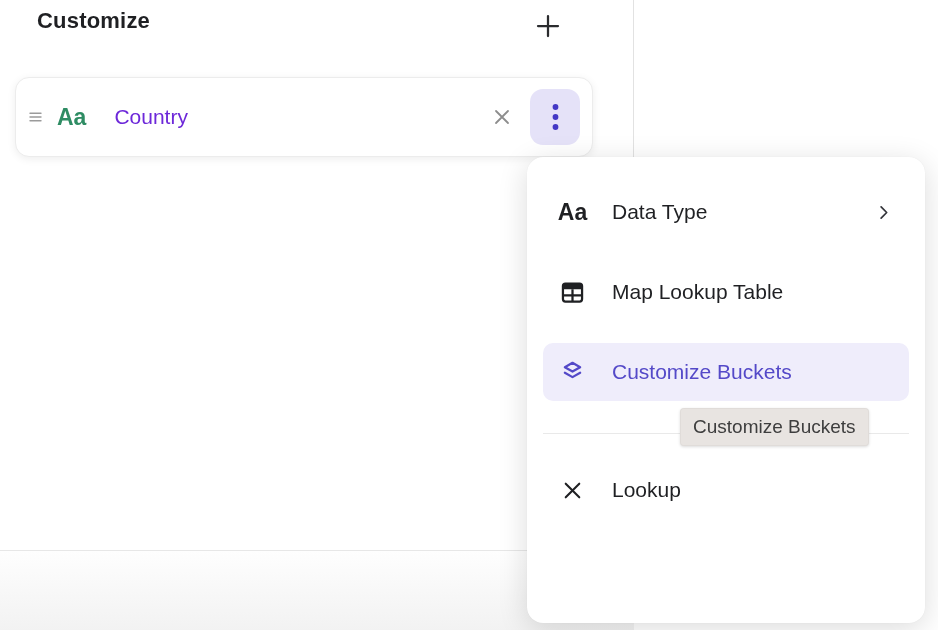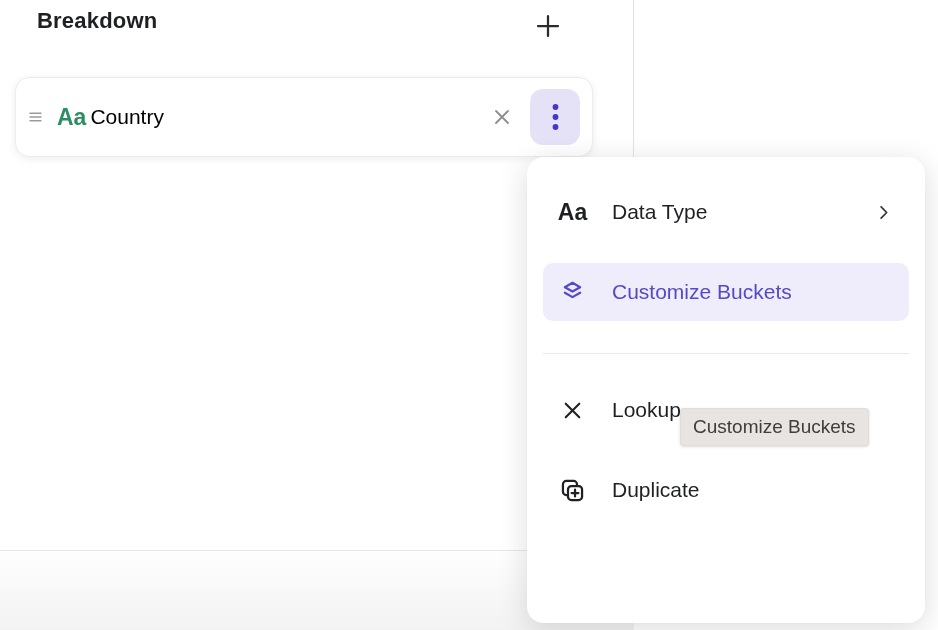--- a/index.html
+++ b/index.html
@@ -22,21 +22,21 @@
   
   .field-card{
     position:absolute;left:15px;top:77px;width:578px;height:80px;
     box-sizing:border-box;background:#fff;
     border:1px solid #ececec;border-radius:14px;
     box-shadow:0 2px 8px rgba(0,0,0,.07);
     display:flex;align-items:center;padding:0 12px 0 10px;
   }
   .drag-handle{color:#9b9b9b;display:flex;margin:0 2px;cursor:grab;}
   .type-badge{font-size:23px;font-weight:600;color:#2e8c63;margin-left:12px;}
-  .field-label{font-size:21px;color:#000000;margin-left:4px;flex:1;}
+  .field-label{font-size:21px;color:#6d28d9;margin-left:28px;flex:1;}
   .close-btn{
     background:none;border:none;padding:0;margin-right:16px;
     color:#8d8d8d;display:flex;cursor:pointer;
   }
   .kebab-btn{
     width:50px;height:56px;border:none;border-radius:13px;
     background:#e5e2f8;color:#4338c5;cursor:pointer;
     display:flex;align-items:center;justify-content:center;
   }
   
@@ -67,21 +67,21 @@
   .tooltip{
     position:absolute;left:153px;top:251px;height:38px;line-height:38px;
     padding:0 13px;background:#e8e4e1;color:#3e3e3e;font-size:19px;
     border-radius:4px;white-space:nowrap;z-index:6;
     box-shadow:0 1px 3px rgba(0,0,0,.14), inset 0 0 0 1px rgba(0,0,0,.03);
   }
 </style>
 </head>
 <body>
 
-<div class="panel-title">Breakdown</div>
+<div class="panel-title">Customize</div>
 
 <button class="add-btn">
   <span style="display:flex;">
     <svg width="30" height="30" viewBox="0 0 24 24" fill="none">
       <path d="M12 4v16M4 12h16" stroke="currentColor" stroke-width="1.8" stroke-linecap="round"></path>
     </svg>
   </span>
 </button>
 
 <div class="field-card">
@@ -120,20 +120,30 @@
       <span class="aa-glyph">Aa</span>
     </span>
     <span>Data Type</span>
     <span class="chevron">
       <svg width="19" height="19" viewBox="0 0 24 24" fill="none">
         <path d="M9 5l7 7-7 7" stroke="currentColor" stroke-width="2.2" stroke-linecap="round" stroke-linejoin="round"></path>
       </svg>
     </span>
   </div>
 
+  <div class="menu-item">
+    <span class="mi-icon">
+      <svg width="27" height="27" viewBox="0 0 24 24" fill="none">
+        <path d="M5.5 4h13a2 2 0 0 1 2 2v3.2h-17V6a2 2 0 0 1 2-2z" fill="currentColor"></path>
+        <rect x="3.5" y="4" width="17" height="16" rx="2.2" stroke="currentColor" stroke-width="2"></rect>
+        <path d="M3.5 14.6h17M12 9.2V20" stroke="currentColor" stroke-width="2"></path>
+      </svg>
+    </span>
+    <span>Map Lookup Table</span>
+  </div>
 
   <div class="menu-item highlight">
     <span class="mi-icon">
       <svg width="27" height="27" viewBox="0 0 24 24" fill="none">
         <path d="M12 3.4 18.8 7.3 12 11.2 5.2 7.3 Z" stroke="currentColor" stroke-width="2" stroke-linejoin="round"></path>
         <path d="M5.2 12.2 12 16.1l6.8-3.9" stroke="currentColor" stroke-width="2" stroke-linecap="round" stroke-linejoin="round"></path>
       </svg>
     </span>
     <span>Customize Buckets</span>
   </div>
@@ -142,25 +152,15 @@
 
   <div class="menu-item">
     <span class="mi-icon">
       <svg width="25" height="25" viewBox="0 0 24 24" fill="none">
         <path d="M5.5 5.5l13 13M18.5 5.5l-13 13" stroke="currentColor" stroke-width="2" stroke-linecap="round"></path>
       </svg>
     </span>
     <span>Lookup</span>
   </div>
 
-  <div class="menu-item">
-    <span class="mi-icon">
-      <svg width="27" height="27" viewBox="0 0 24 24" fill="none">
-        <rect x="3.5" y="3.5" width="12.5" height="12.5" rx="3" stroke="currentColor" stroke-width="2"></rect>
-        <rect x="8" y="8" width="12.5" height="12.5" rx="3" fill="#ffffff" stroke="currentColor" stroke-width="2"></rect>
-        <path d="M14.25 11.3v6M11.25 14.3h6" stroke="currentColor" stroke-width="2" stroke-linecap="round"></path>
-      </svg>
-    </span>
-    <span>Duplicate</span>
-  </div>
 
   <div class="tooltip">Customize Buckets</div>
 </div>
 
 </body></html>

